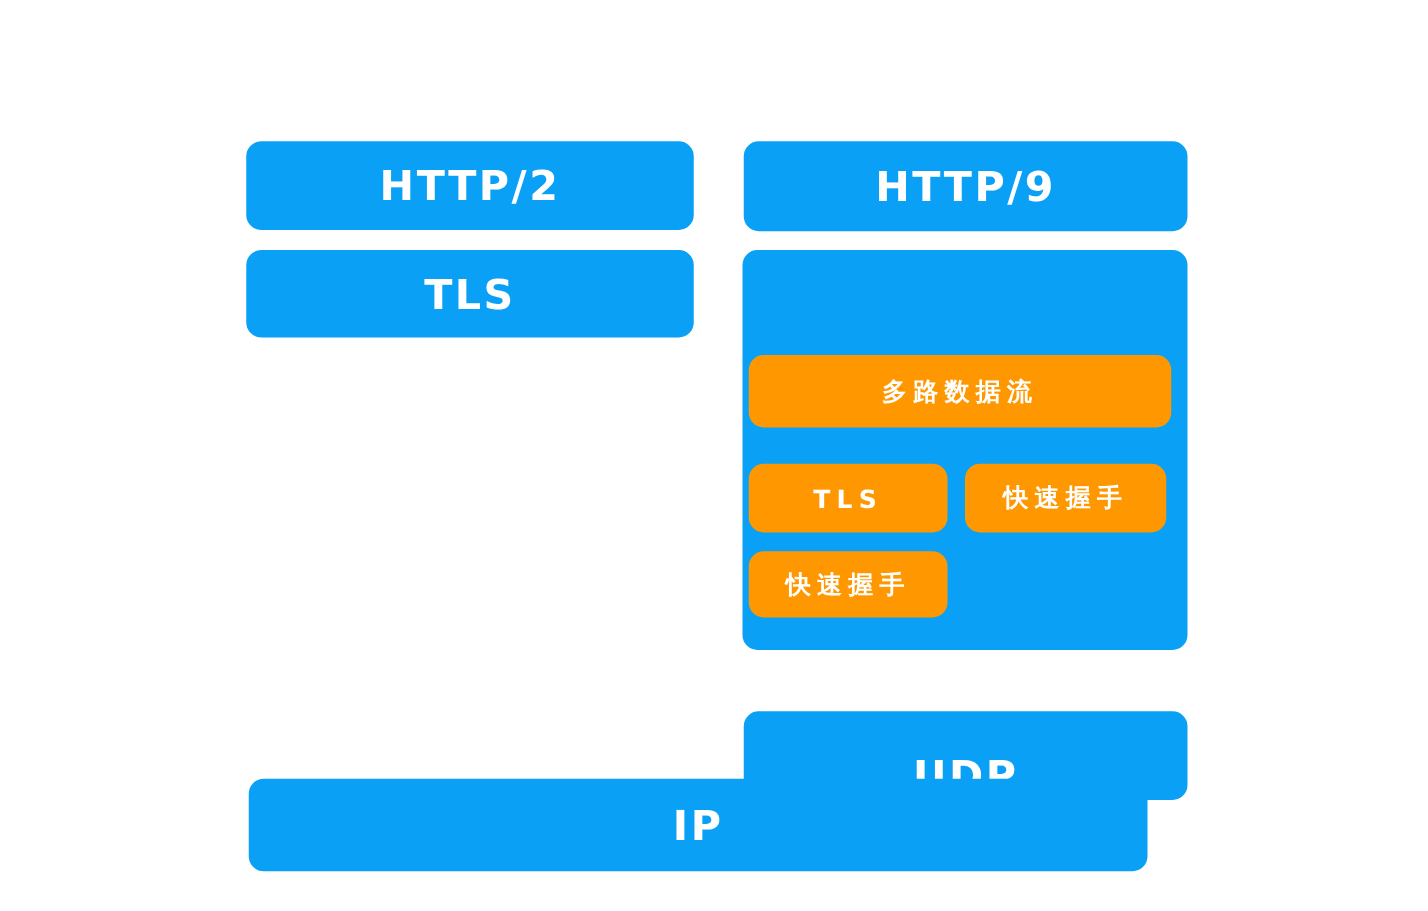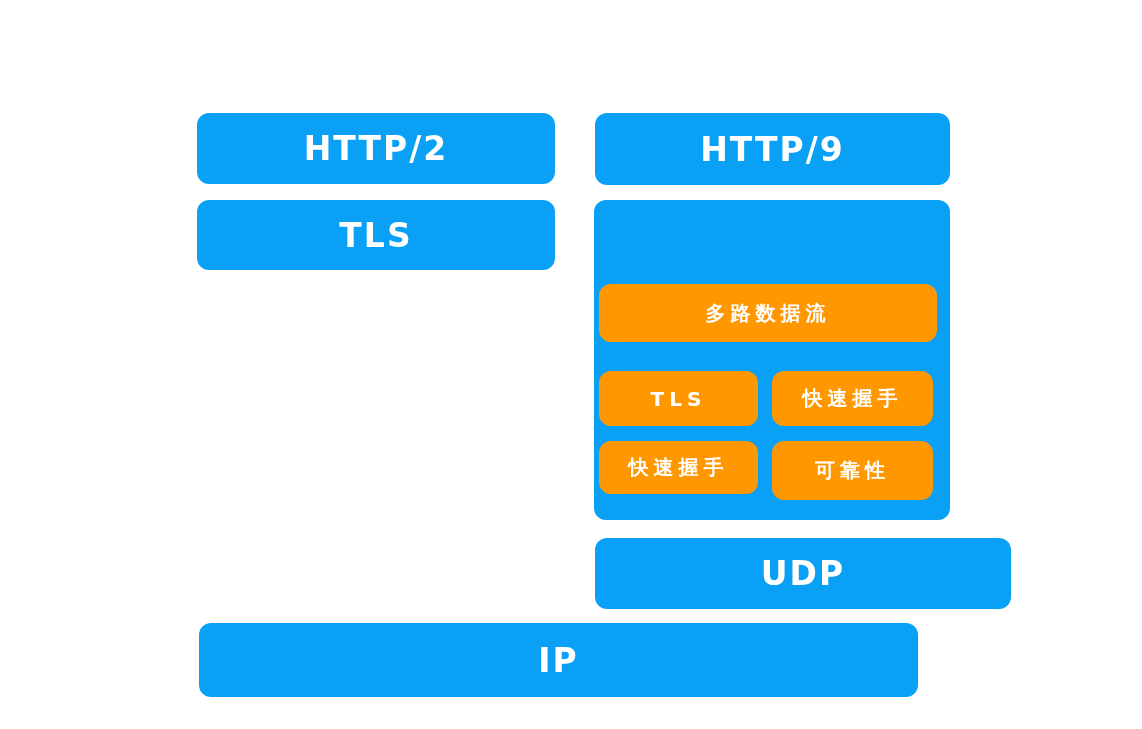--- a/index.html
+++ b/index.html
@@ -49,21 +49,21 @@
   .quic-label-row {
     position: absolute;
     left: 0; top: 0; width: 100%; height: 82px;
     display: flex; align-items: center; justify-content: center;
   }
   .feat-multiplex { left: 5px;  top: 84px;  width: 338px; height: 58px; }
   .feat-tls       { left: 5px;  top: 171px; width: 159px; height: 55px; }
   .feat-ordered   { left: 178px; top: 171px; width: 161px; height: 55px; }
   .feat-handshake { left: 5px;  top: 241px; width: 159px; height: 53px; }
   .feat-reliable  { left: 178px; top: 241px; width: 161px; height: 59px; }
-  .udp { left: 595px; top: 538px; width: 416px; height: 71px; }
+  .udp { left: 595px; top: 569px; width: 355px; height: 71px; align-items: flex-end; }
   
   .ip { left: 199px; top: 623px; width: 719px; height: 74px; }
 </style>
 </head>
 <body>
 
 <div class="canvas">
 
   <div class="box blue http2">
     <span class="big-label">HTTP/2</span>
@@ -89,23 +89,20 @@
     </div>
 
     <div class="box orange feat-ordered">
       <span class="feature-label">快速握手</span>
     </div>
 
     <div class="box orange feat-handshake">
       <span class="feature-label">快速握手</span>
     </div>
 
-    <div class="box orange feat-reliable">
-      <span class="feature-label">可靠性</span>
-    </div>
   </div>
 
   <div class="box blue udp">
     <span class="big-label">UDP</span>
   </div>
 
   <div class="box blue ip">
     <span class="big-label">IP</span>
   </div>
 

